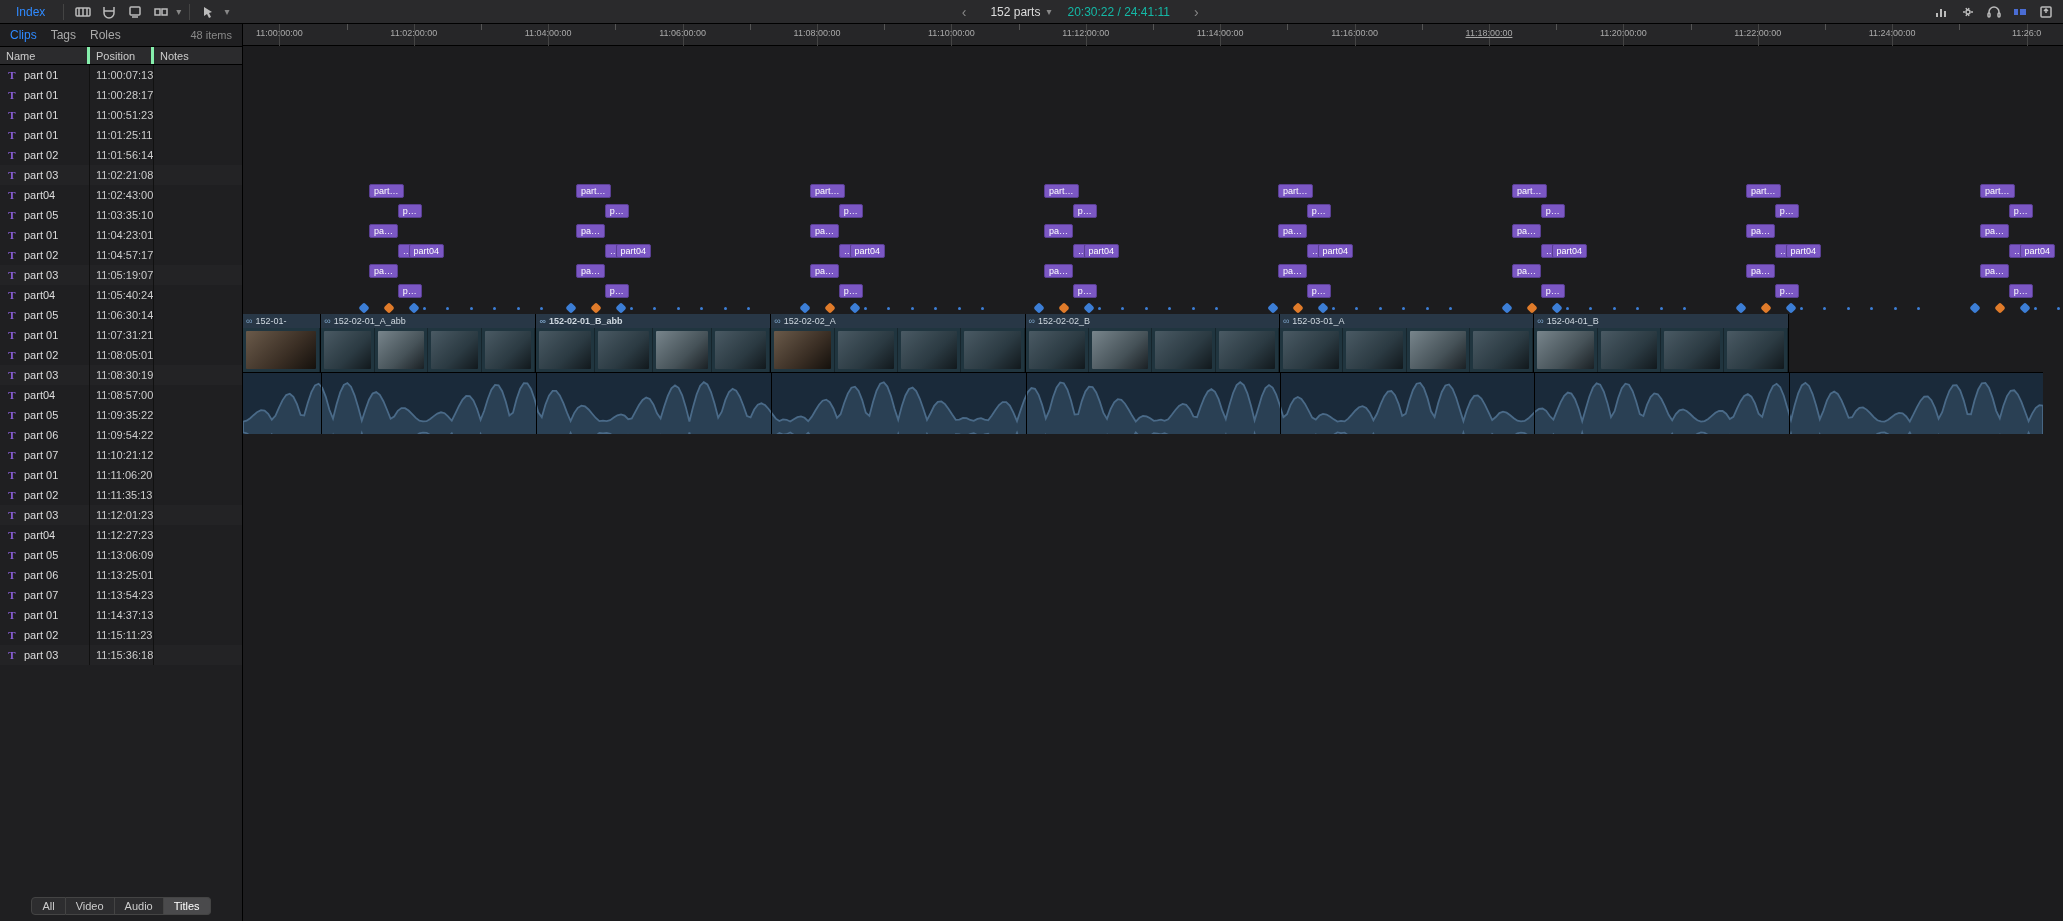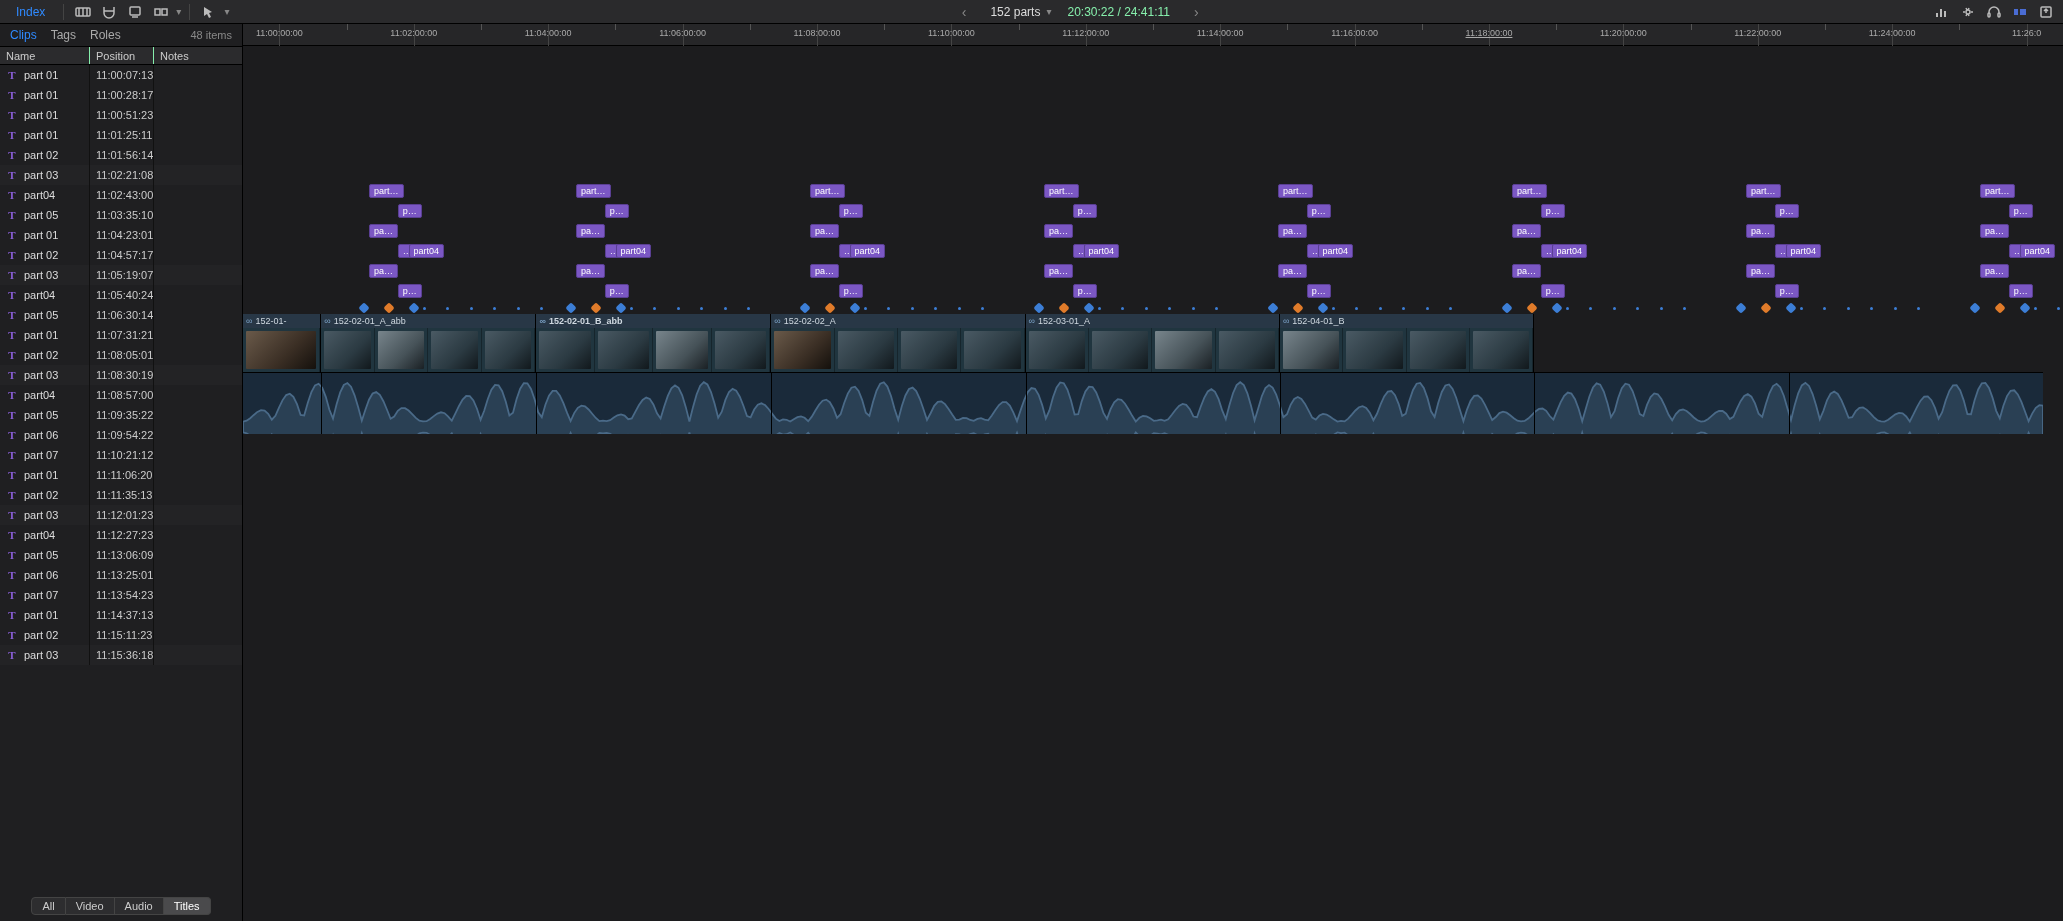--- a/index.html
+++ b/index.html
@@ -7,41 +7,41 @@
 
 
 .topbar { height: 24px; background: #2a2a2c; border-bottom: 1px solid #000; display: flex; align-items: center; padding: 0 6px; gap: 4px; font-size: 12px; }
 .index-btn { color: #2f8aff; font-weight: 500; padding: 0 10px; cursor: pointer; }
 .vdiv { width: 1px; height: 16px; background: #444; margin: 0 4px; }
 .icon-btn { width: 22px; height: 18px; display: flex; align-items: center; justify-content: center; cursor: pointer; color: #bbb; border-radius: 3px; }
 .topbar svg { width: 16px; height: 14px; stroke: #bbb; fill: none; stroke-width: 1.5; }
 .top-center { flex: 1; display: flex; align-items: center; justify-content: center; gap: 16px; }
 .tc-title { display: flex; align-items: center; gap: 6px; color: #ddd; }
 .tc-chevron { font-size: 10px; color: #888; }
-.tc-time { color: #86efac; }
+.tc-time { color: #14b8a6; }
 .nav-chevron { color: #888; font-size: 14px; padding: 0 8px; cursor: pointer; }
 .top-right { display: flex; align-items: center; gap: 4px; }
 
 
 .main { position: absolute; top: 24px; bottom: 0; left: 0; right: 0; display: flex; }
 
 
 .index-panel { width: 243px; min-width: 243px; background: #1f1f21; border-right: 1px solid #000; display: flex; flex-direction: column; }
 .search-wrap { padding: 6px; }
 .search { display: flex; align-items: center; background: #323234; border: 1px solid #444; border-radius: 4px; padding: 2px 6px; height: 22px; }
 .search svg { width: 12px; height: 12px; stroke: #888; fill: none; stroke-width: 2; }
 .search input { flex: 1; background: transparent; border: none; outline: none; color: #ddd; font-size: 11px; margin-left: 4px; }
 
 .tabs-row { display: flex; align-items: center; padding: 4px 10px; font-size: 12px; gap: 14px; border-bottom: 1px solid #000; }
 .tab { color: #aaa; cursor: pointer; }
 .tab.active { color: #2f8aff; }
 .item-count { margin-left: auto; color: #888; font-size: 11px; }
 
 .col-head { display: flex; background: #2b2b2d; border-bottom: 1px solid #000; font-size: 11px; color: #ccc; height: 18px; align-items: center; }
-.col-head > div { padding: 0 6px; border-right: 1px solid #86efac; height: 100%; display: flex; align-items: center; }
+.col-head > div { padding: 0 6px; border-right: 3px solid #86efac; height: 100%; display: flex; align-items: center; }
 .c-name { width: 90px; }
 .c-pos  { width: 64px; }
 .c-notes{ flex: 1; border-right: none !important; }
 
 .rows { flex: 1; overflow-y: hidden; }
 .row { display: flex; align-items: center; height: 20px; font-size: 11px; color: #ddd; }
 .row.alt { background: #232325; }
 .row:not(.alt) { background: #1f1f21; }
 .row .rc { padding: 0 6px; border-right: 1px solid #111; height: 100%; display: flex; align-items: center; white-space: nowrap; overflow: hidden; }
 .row .rc.name { width: 90px; gap: 6px; }
@@ -650,20 +650,29 @@
           <div class="clip" style="width: 14.1304%;">
             <div class="clip-label">152-02-02_A</div>
             <div class="thumbs">
               <div class="th warm"></div>
               <div class="th "></div>
               <div class="th "></div>
               <div class="th "></div>
             </div>
           </div>
           <div class="clip" style="width: 14.1304%;">
+            <div class="clip-label">152-02-02_B</div>
+            <div class="thumbs">
+              <div class="th "></div>
+              <div class="th bright"></div>
+              <div class="th "></div>
+              <div class="th "></div>
+            </div>
+          </div>
+          <div class="clip" style="width: 14.1304%;">
             <div class="clip-label">152-03-01_A</div>
             <div class="thumbs">
               <div class="th "></div>
               <div class="th "></div>
               <div class="th bright"></div>
               <div class="th "></div>
             </div>
           </div>
           <div class="clip" style="width: 14.1304%;">
             <div class="clip-label">152-04-01_B</div>

